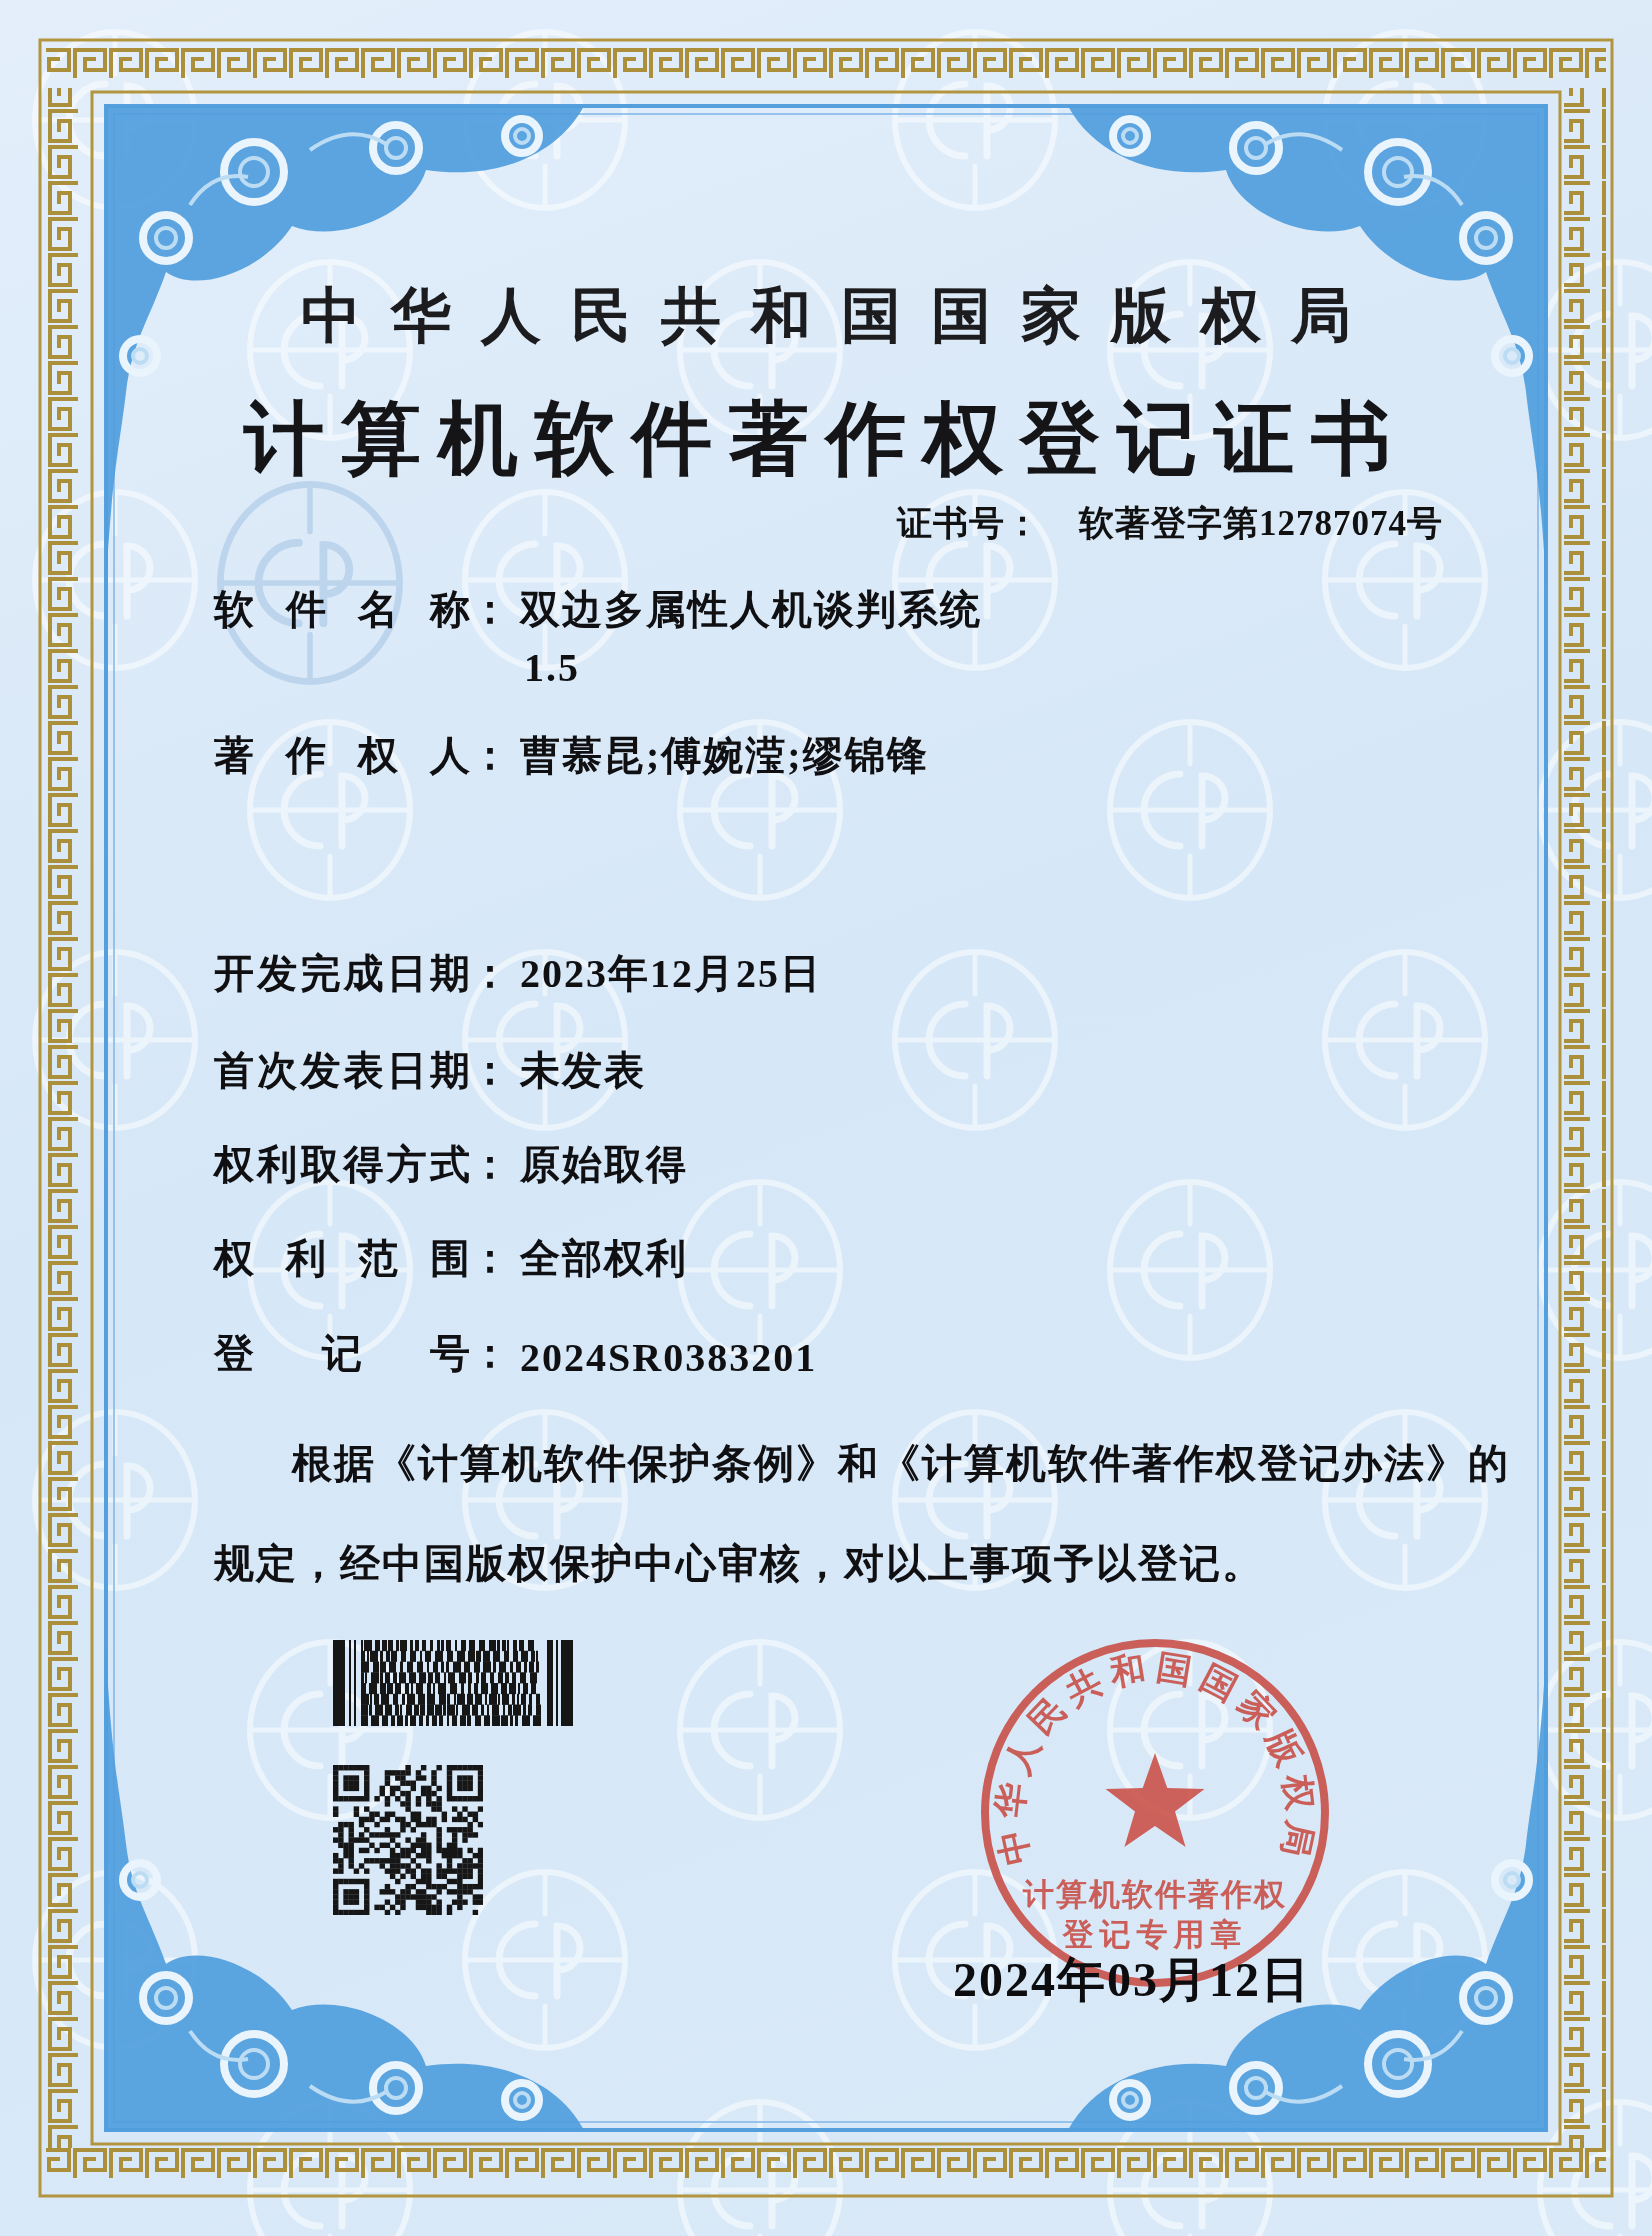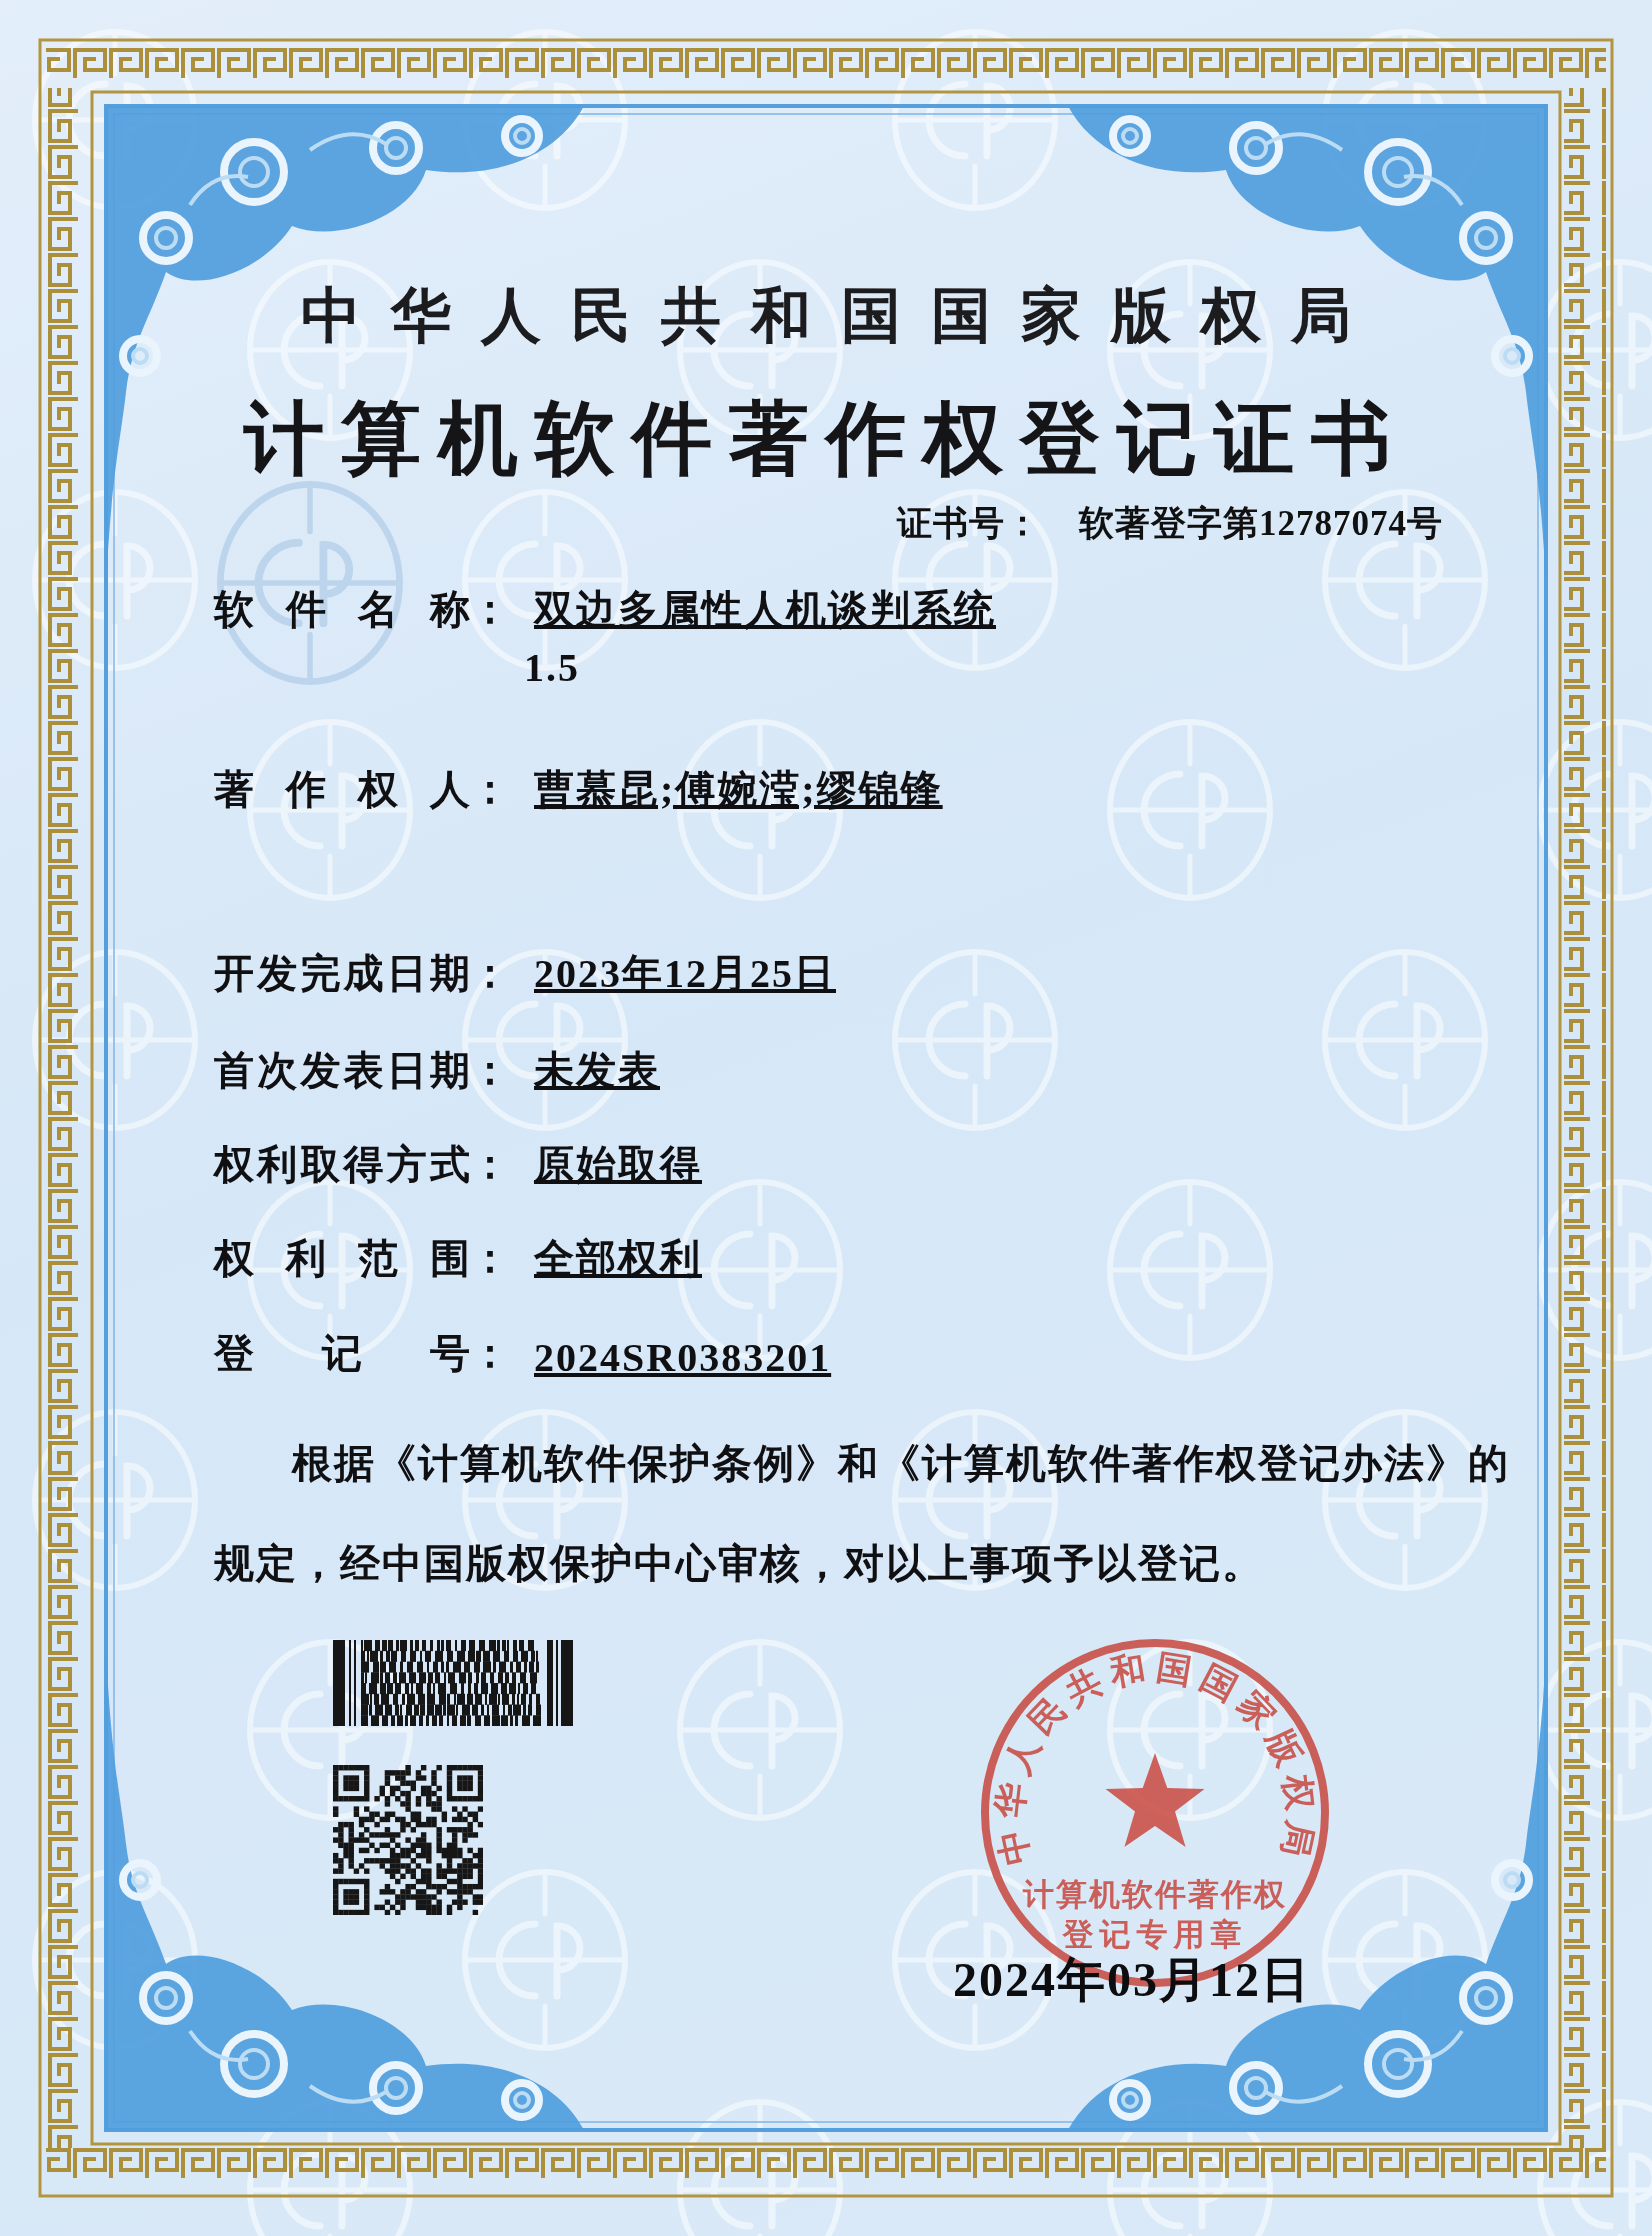--- a/index.html
+++ b/index.html
@@ -23,21 +23,21 @@
   .certno{
     top:500px;right:209px;font-size:35px;font-weight:700;letter-spacing:1px;color:#111;
   }
   .certno .gap{display:inline-block;width:38px;}
   .field-row{
     position:absolute;left:214px;display:flex;align-items:flex-end;
     font-size:40px;font-weight:700;color:#101012;white-space:nowrap;
   }
   .flabel{display:inline-block;width:256px;text-align:justify;text-align-last:justify;}
   .fcolon{display:inline-block;}
-  .fvalue{display:inline-block;margin-left:24px;letter-spacing:2px;text-decoration:underline;}
+  .fvalue{display:inline-block;margin-left:10px;letter-spacing:2px;}
   .fvalue2{
     position:absolute;left:524px;top:644px;font-size:40px;font-weight:700;letter-spacing:2px;color:#101012;
   }
   .statement{
     font-size:40px;font-weight:700;letter-spacing:2px;color:#101012;white-space:nowrap;
   }
   .st1{left:292px;top:1436px;}
   .st2{left:214px;top:1536px;}
   .issue-date{
     left:953px;top:1948px;width:404px;
@@ -119,21 +119,21 @@
     <span>证书号：</span><span class="gap"></span><span>软著登字第12787074号</span>
   </div>
 
   <div class="field-row" style="top:582px">
     <span class="flabel">软件名称</span>
       <span class="fcolon">：</span>
     <span class="fvalue">双边多属性人机谈判系统</span>
   </div>
   <div class="fvalue2">1.5</div>
 
-  <div class="field-row" style="top:762px">
+  <div class="field-row" style="top:728px">
     <span class="flabel">著作权人</span>
       <span class="fcolon">：</span>
     <span class="fvalue">曹慕昆;傅婉滢;缪锦锋</span>
   </div>
 
   <div class="field-row" style="top:946px">
     <span class="flabel">开发完成日期</span>
       <span class="fcolon">：</span>
     <span class="fvalue">2023年12月25日</span>
   </div>

